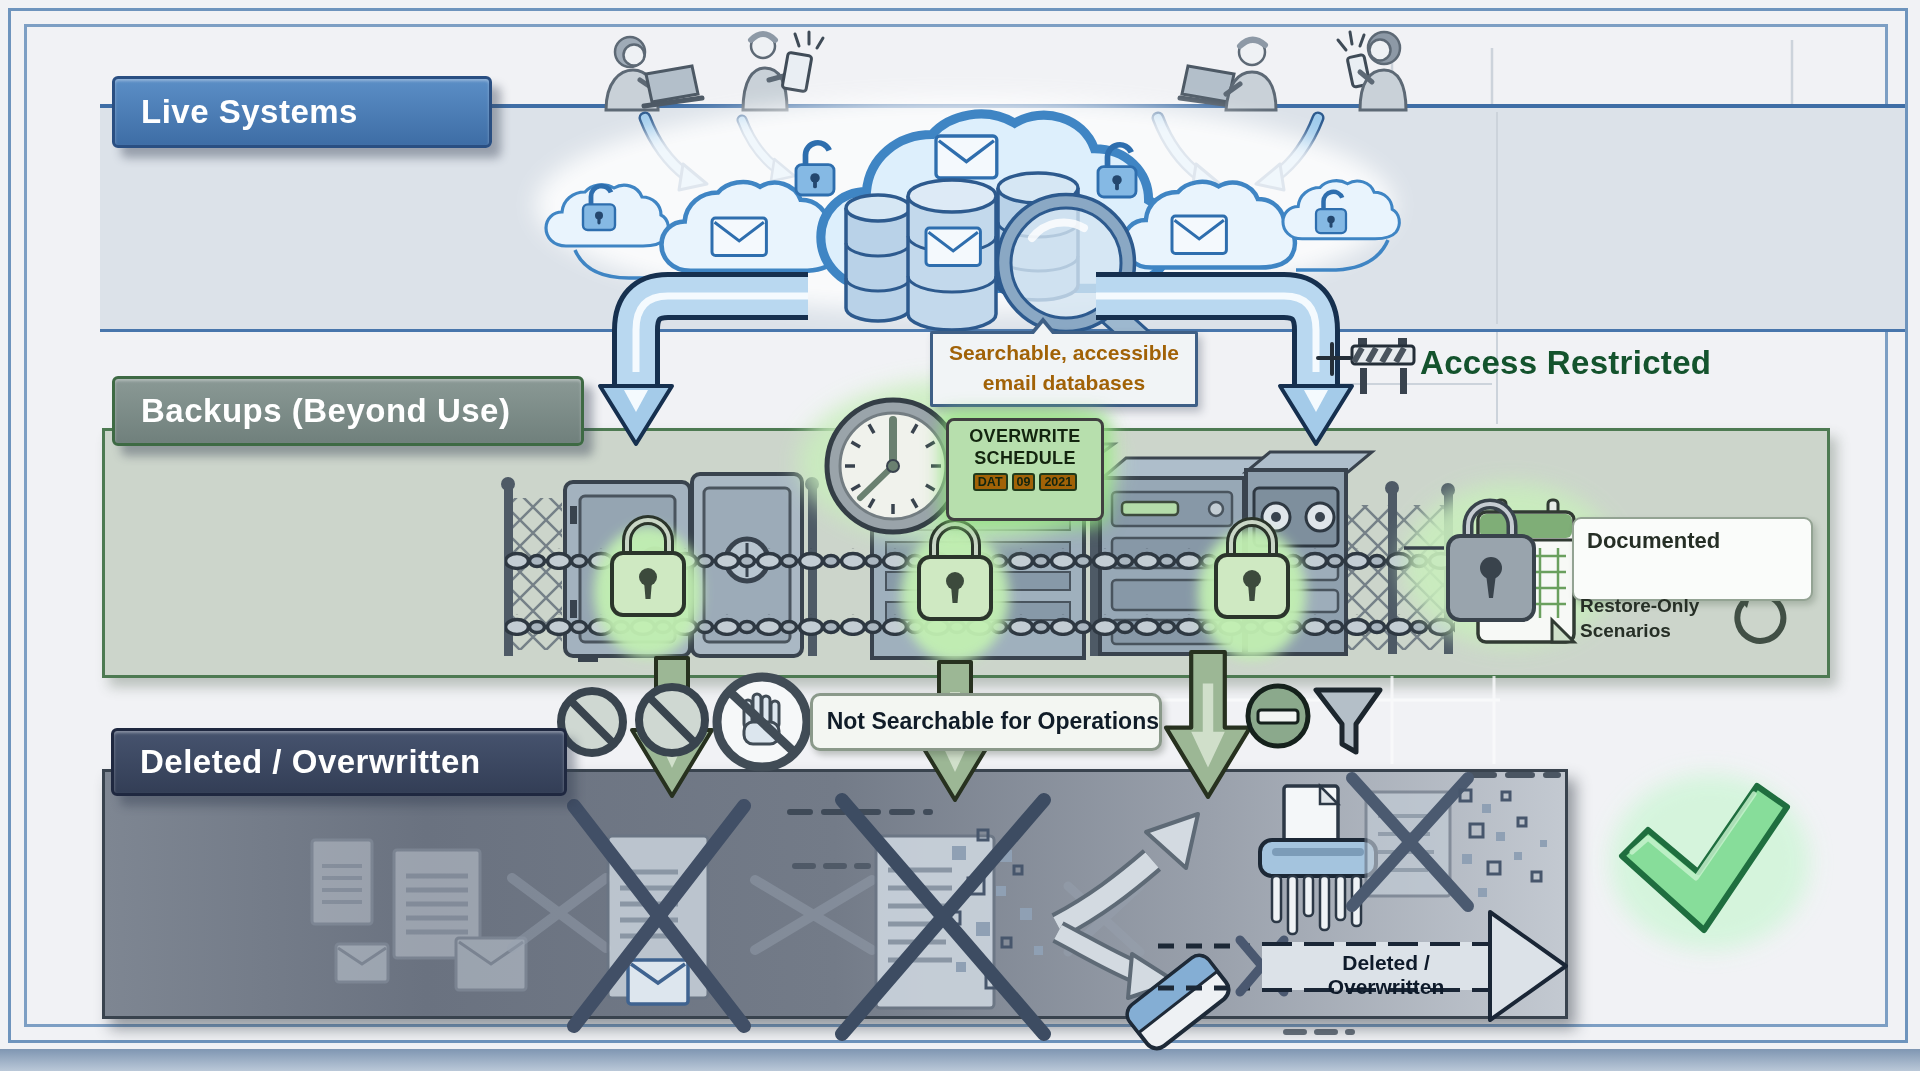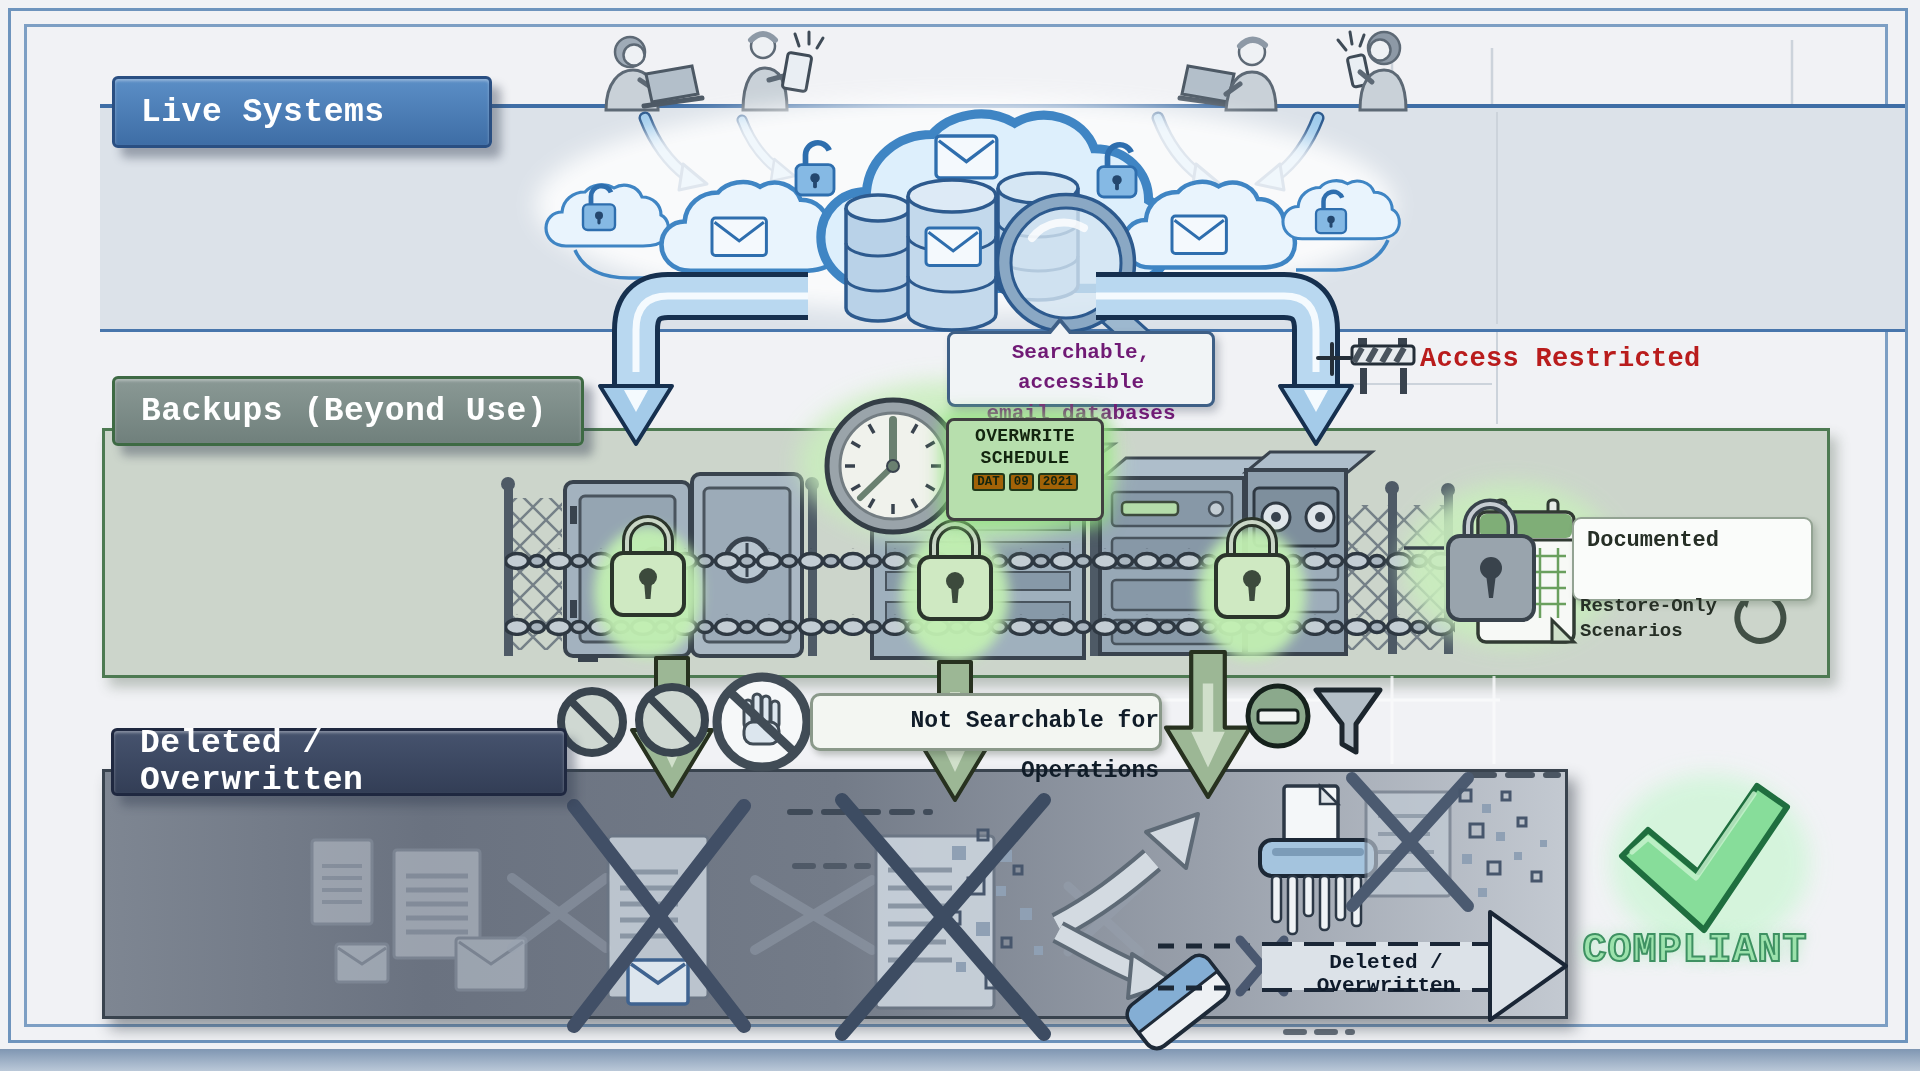--- a/index.html
+++ b/index.html
@@ -1,17 +1,17 @@
 <!DOCTYPE html>
 <html><head>
 <meta charset="utf-8">
 <style>
   html,body{margin:0;padding:0;background:#d8dadd;}
   #stage{position:relative;width:1920px;height:1071px;background:#f1f2f5;overflow:hidden;
-         font-family:Liberation Mono, monospace;}
+         font-family:Liberation Sans, sans-serif;}
   .abs{position:absolute;}
   
   .frame-outer{left:8px;top:8px;right:12px;bottom:28px;border:3px solid #6e94bd;}
   .frame-inner{left:24px;top:24px;right:32px;bottom:44px;border:3px solid #7d9fc4;}
   .bottom-strip{left:0;right:0;bottom:0;height:22px;background:linear-gradient(180deg,#7f96b2,#bac8d8);}
   
   .band-live{left:100px;top:104px;width:1805px;height:221px;background:#dce2e9;
              border-top:4px solid #3f6ea6;border-bottom:3px solid #4876ac;}
   .band-backups{left:102px;top:428px;width:1722px;height:244px;background:#ccd5cb;
              border:3px solid #4d7a52;box-shadow:7px 9px 12px rgba(60,80,60,.3);}
@@ -19,26 +19,26 @@
              background:linear-gradient(90deg,#7e8692 0%,#6a7280 22%,#737b88 50%,#9aa1ac 76%,#c3c9d1 100%);
              box-shadow:8px 10px 14px rgba(40,48,60,.45);}
   
   .sec-label{color:#fff;font-weight:bold;font-size:33px;display:flex;align-items:center;
              padding-left:26px;border-radius:6px;box-shadow:9px 10px 10px rgba(50,60,80,.4),
              inset 0 2px 3px rgba(255,255,255,.35);letter-spacing:.5px;}
   .lbl-live{left:112px;top:76px;width:348px;height:66px;background:linear-gradient(#5b8ec6,#3e6da5);border:3px solid #2a4f82;}
   .lbl-backups{left:112px;top:376px;width:440px;height:64px;background:linear-gradient(#8a9995,#70807c);border:3px solid #3e6a44;}
   .lbl-deleted{left:111px;top:728px;width:424px;height:62px;background:linear-gradient(#46536e,#333e56);border:3px solid #1f2840;}
   
-  .callout{background:#f1f4f6;border:3px solid #3e5f86;border-radius:8px;color:#701a75;
-           font-weight:bold;text-align:center;box-shadow:4px 5px 8px rgba(60,70,90,.3);margin-left:17px;}
+  .callout{background:#f1f4f6;border:3px solid #3e5f86;border-radius:2px;color:#a16207;
+           font-weight:bold;text-align:center;box-shadow:4px 5px 8px rgba(60,70,90,.3);}
   .co-search{left:930px;top:331px;width:262px;height:66px;font-size:21px;line-height:1.45;padding-top:4px;}
   .co-search:before{content:"";position:absolute;top:-17px;left:96px;border:14px solid transparent;border-bottom:17px solid #3e5f86;border-top:none;}
   .co-search:after{content:"";position:absolute;top:-11px;left:100px;border:10px solid transparent;border-bottom:12px solid #f1f4f6;border-top:none;}
-  .txt-access{left:1420px;top:344px;font-size:27px;font-weight:bold;color:#b91c1c;letter-spacing:.3px;}
+  .txt-access{left:1420px;top:344px;font-size:33px;font-weight:bold;color:#14532d;letter-spacing:.3px;}
   .badge-ow{left:946px;top:418px;width:152px;height:92px;background:#b7dfad;border:3px solid #404040;border-radius:8px;
             box-shadow:0 0 18px 5px rgba(140,225,120,.85);text-align:center;color:#13250f;padding-top:5px;}
   .badge-ow .bl{font-size:18px;font-weight:bold;line-height:1.2;letter-spacing:.3px;}
   .badge-ow .dates{margin-top:4px;display:flex;justify-content:center;gap:4px;}
   .badge-ow .dates span{border:2px solid #20391b;background:#a16207;font-size:12.5px;font-weight:bold;padding:0 3px;border-radius:3px;}
   .doc-box{left:1572px;top:517px;width:224px;height:72px;background:#fafcfa;border:2.5px solid #93a393;border-radius:9px;
            font-size:22px;font-weight:bold;color:#262f26;line-height:1.25;padding:8px 0 0 13px;box-shadow:3px 4px 6px rgba(60,80,60,.25);}
   .restore-txt{left:1580px;top:594px;font-size:19px;font-weight:bold;color:#262f26;line-height:1.3;}
   .co-notsearch{left:810px;top:693px;width:346px;height:52px;background:#f3f6f2;border:3px solid #8a998a;border-radius:10px;
            font-size:23px;font-weight:bold;color:#101c28;text-align:right;line-height:50px;box-shadow:3px 4px 6px rgba(60,70,60,.3);}
@@ -576,15 +576,14 @@
 
   <div class="abs restore-txt">
     <div>Restore-Only</div>
     <div>Scenarios</div>
   </div>
 
   <div class="abs co-notsearch">Not Searchable for Operations</div>
 
   <div class="abs flow-txt">Deleted / Overwritten</div>
 
-  <div class="abs compliant">COMPLIANT</div>
 
 </div>
 
 </body></html>

